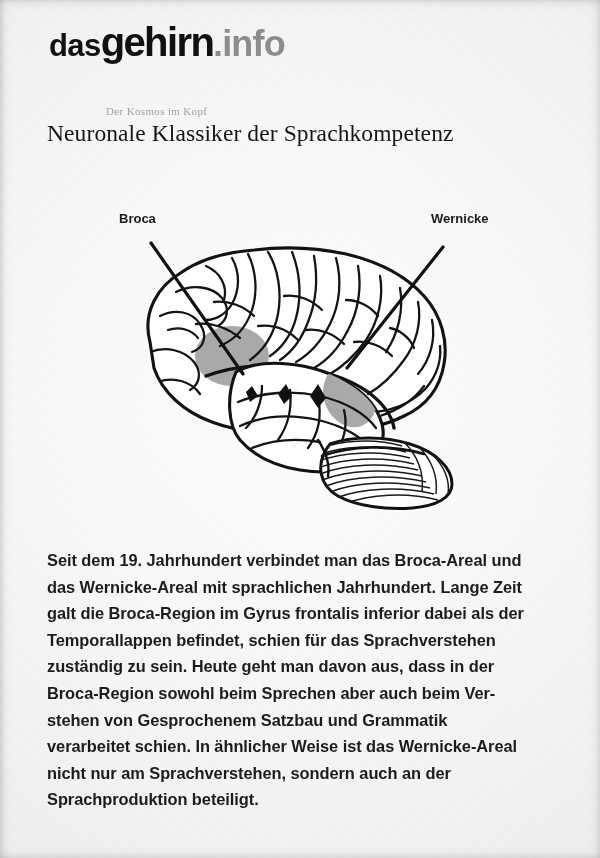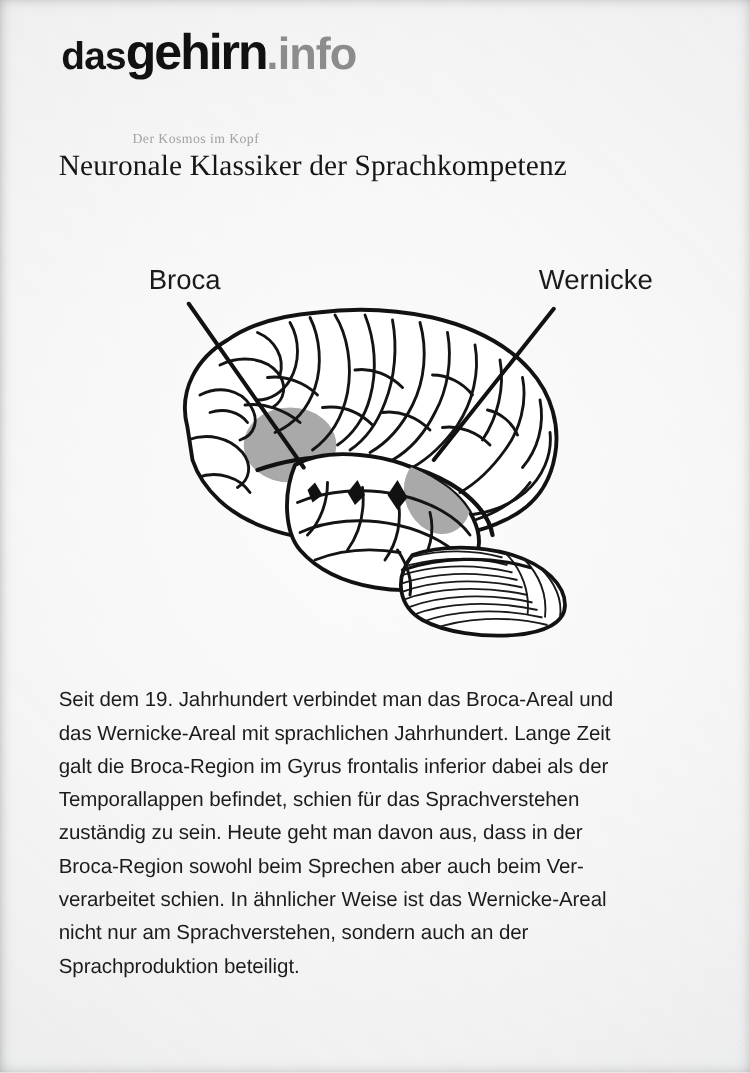--- a/index.html
+++ b/index.html
@@ -120,22 +120,22 @@
   #figure {
     position: absolute;
     left: 0;
     top: 196px;
     width: 600px;
     height: 320px;
   }
   .callout-label {
     position: absolute;
     font-family: "Liberation Sans", sans-serif;
-    font-size: 22px;
-    font-weight: 400;
+    font-size: 13px;
+    font-weight: 700;
     color: #1b1b1b;
     white-space: nowrap;
   }
   #label-broca  { left: 119px; top: 15px; }
   #label-wernicke { left: 407px; top: 15px; margin-left: 24px; }
 
   #brain-svg {
     position: absolute;
     left: 0;
     top: 0;
@@ -152,20 +152,21 @@
     width: 510px;
     font-family: "Liberation Sans", sans-serif;
     font-size: 16.4px;
     line-height: 26.6px;
     color: #1c1c1c;
     letter-spacing: -0.05px;
   }
   #bodytext .ln {
     display: block;
     white-space: nowrap;
+    font-weight: bold;
   }
 </style>
 </head>
 <body>
 
 <div id="page">
 
   <div id="logo">
     <div class="wordmark"><span class="w-das">das</span><span class="w-gehirn">gehirn</span><span class="w-dot">.</span><span class="w-info">info</span></div>
     <div class="tagline">Der Kosmos im Kopf</div>
@@ -301,18 +302,19 @@
     </svg>
   </div>
 
   <div id="bodytext">
     <span class="ln">Seit dem 19. Jahrhundert verbindet man das Broca-Areal und</span>
     <span class="ln">das Wernicke-Areal mit sprachlichen Jahrhundert. Lange Zeit</span>
     <span class="ln">galt die Broca-Region im Gyrus frontalis inferior dabei als der</span>
     <span class="ln">Temporallappen befindet, schien für das Sprachverstehen</span>
     <span class="ln">zuständig zu sein. Heute geht man davon aus, dass in der</span>
     <span class="ln">Broca-Region sowohl beim Sprechen aber auch beim Ver-</span>
+    <span class="ln">stehen von Gesprochenem Satzbau und Grammatik</span>
     <span class="ln">verarbeitet schien. In ähnlicher Weise ist das Wernicke-Areal</span>
     <span class="ln">nicht nur am Sprachverstehen, sondern auch an der</span>
     <span class="ln">Sprachproduktion beteiligt.</span>
   </div>
 
 </div>
 
 </body></html>

